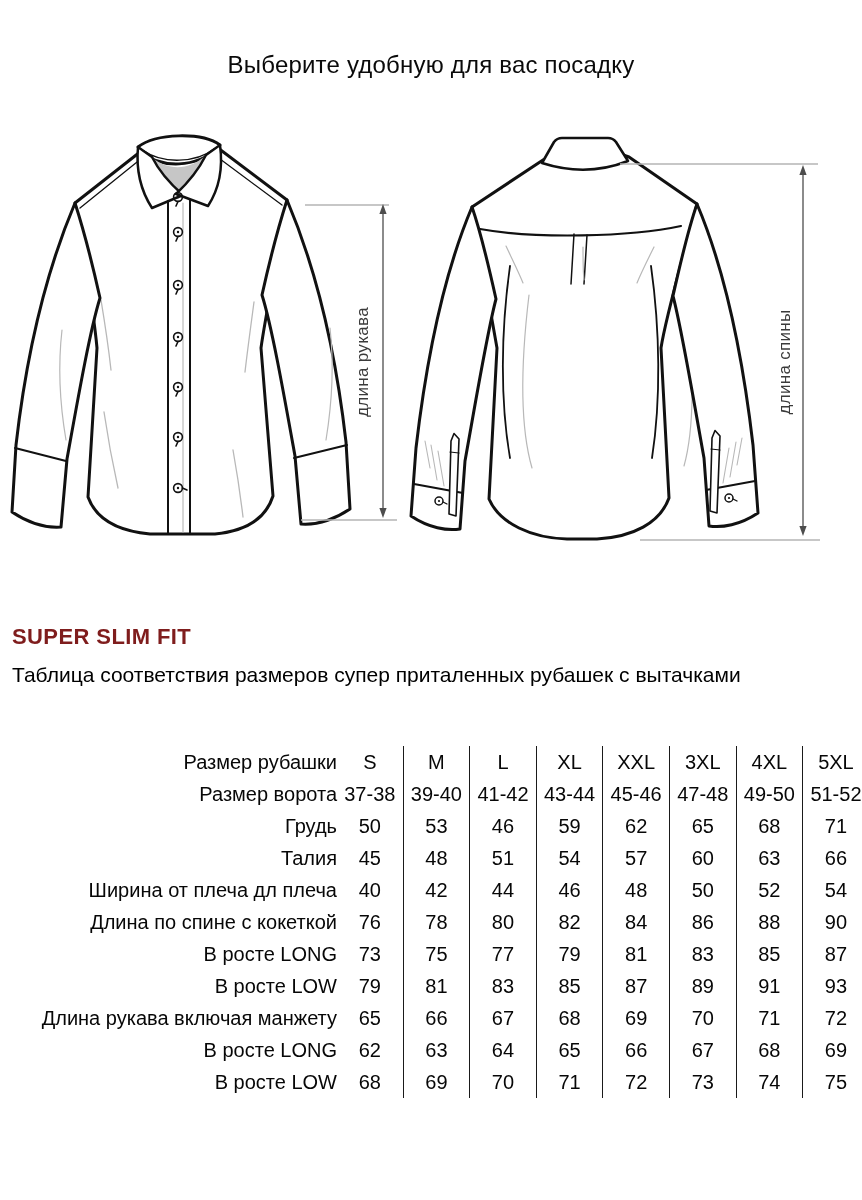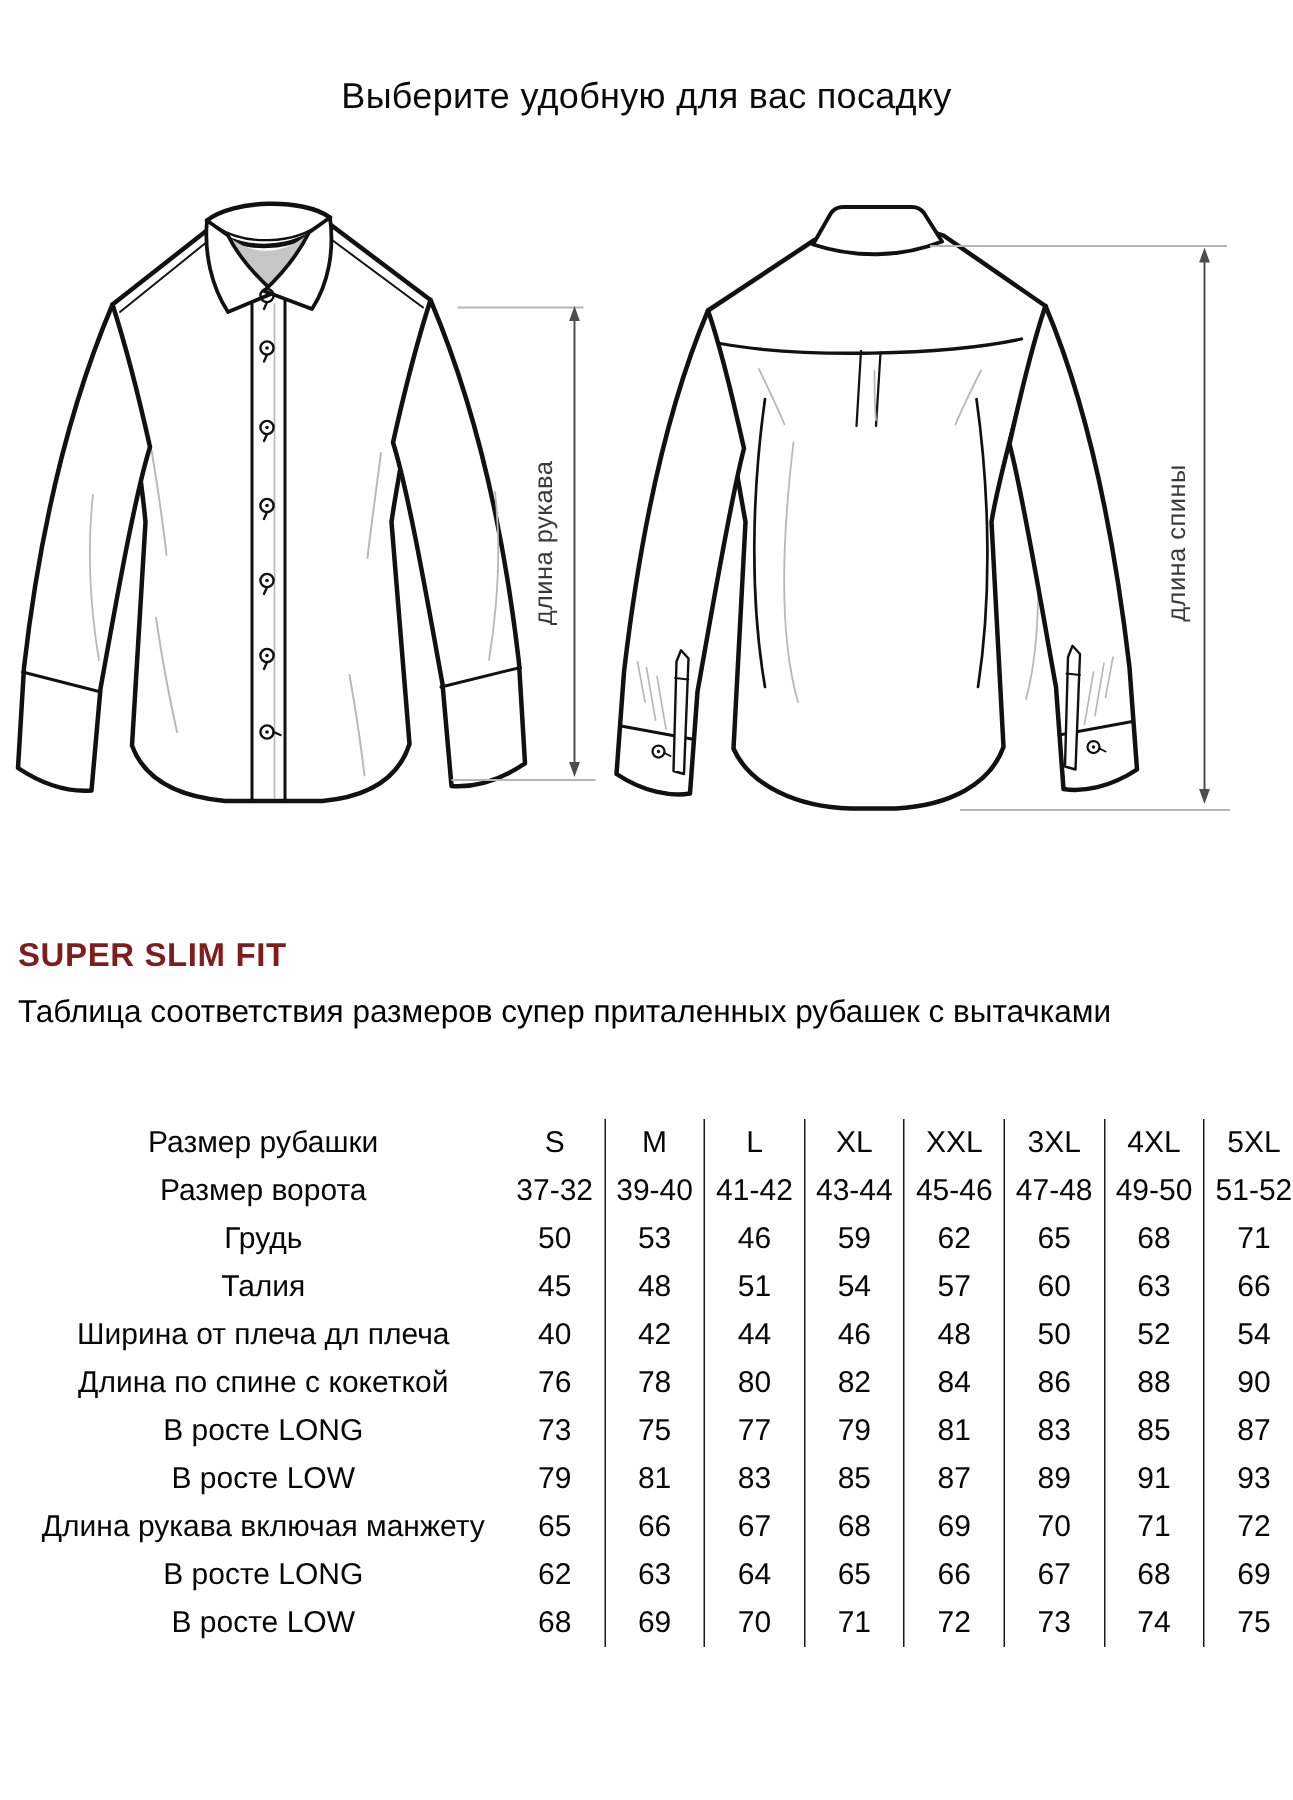--- a/index.html
+++ b/index.html
@@ -24,21 +24,21 @@
   .fit-desc{
     position:absolute;top:659px;left:12px;width:830px;
     font-size:21px;line-height:31px;color:#000000;
   }
   table.size-table{
     position:absolute;top:746px;left:14px;width:848px;
     border-collapse:collapse;table-layout:fixed;
     font-size:20px;color:#070707;
   }
   table.size-table td{height:32px;padding:0;vertical-align:middle;}
-  td.lbl{width:323px;text-align:center;}
+  td.lbl{width:323px;text-align:right;}
   td.val{width:65.6px;text-align:center;}
   td.val + td.val{border-left:1px solid #1a1a1a;}
 </style>
 </head>
 <body>
 
 <div class="page">
 
   <div class="page-title">Выберите удобную для вас посадку</div>
 
@@ -197,21 +197,21 @@
           <td class="val">M</td>
           <td class="val">L</td>
           <td class="val">XL</td>
           <td class="val">XXL</td>
           <td class="val">3XL</td>
           <td class="val">4XL</td>
           <td class="val">5XL</td>
         </tr>
         <tr>
           <td class="lbl">Размер ворота</td>
-          <td class="val">37-32</td>
+          <td class="val">37-38</td>
           <td class="val">39-40</td>
           <td class="val">41-42</td>
           <td class="val">43-44</td>
           <td class="val">45-46</td>
           <td class="val">47-48</td>
           <td class="val">49-50</td>
           <td class="val">51-52</td>
         </tr>
         <tr>
           <td class="lbl">Грудь</td>

